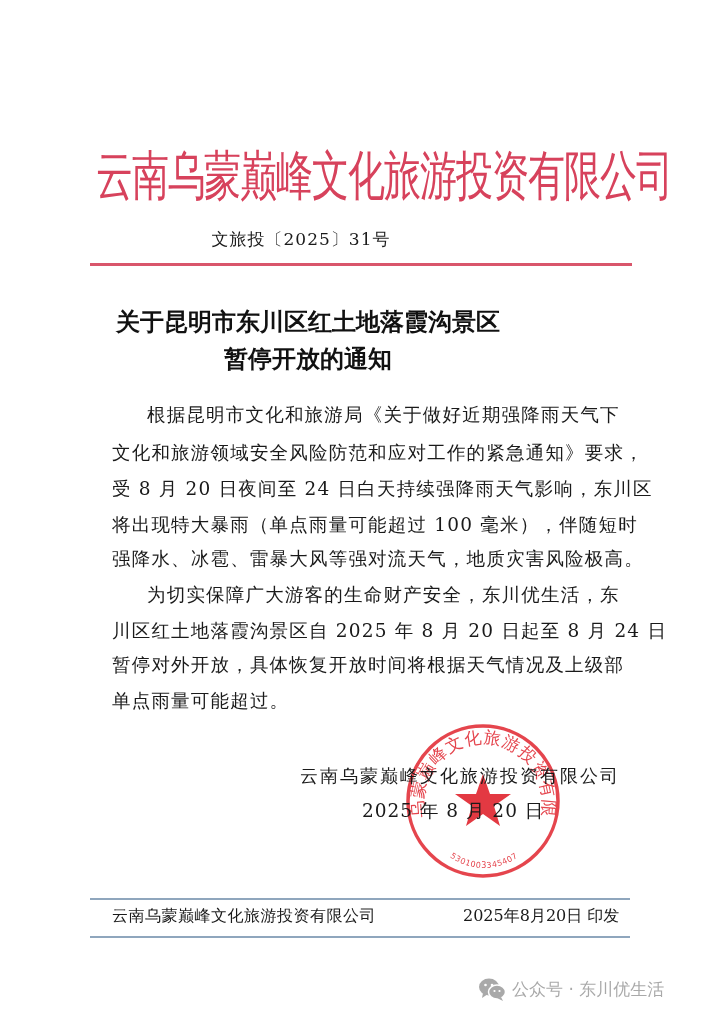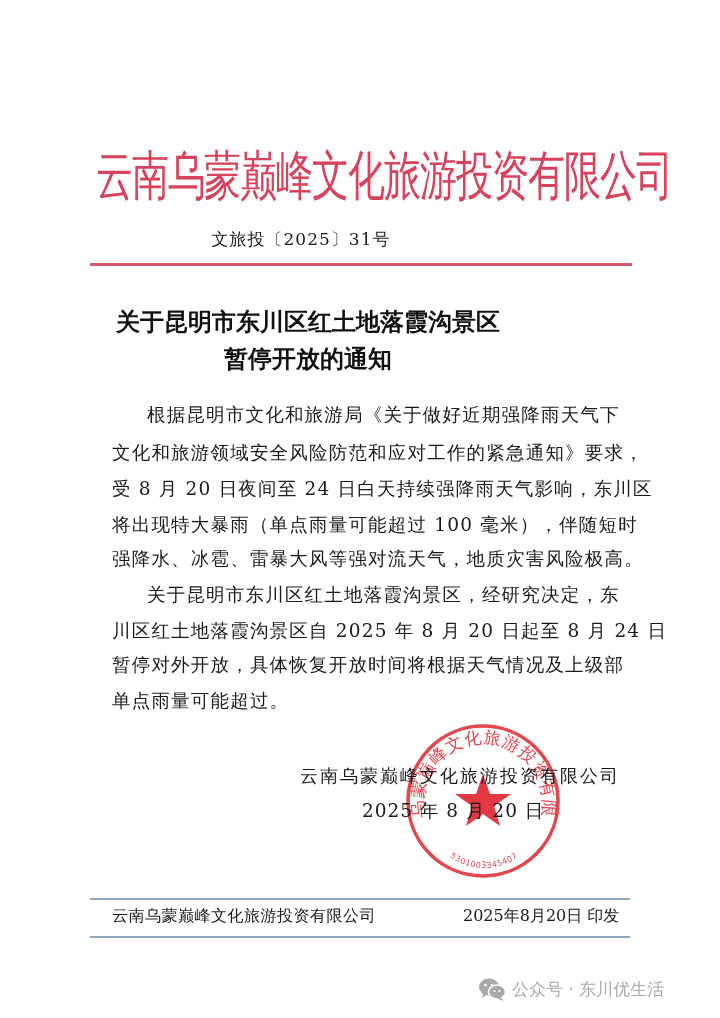--- a/index.html
+++ b/index.html
@@ -48,21 +48,21 @@
 <div class="abs red-rule"></div>
 
 <div class="abs notice-title l1">关于昆明市东川区红土地落霞沟景区</div>
 <div class="abs notice-title l2">暂停开放的通知</div>
 
 <div class="abs body-line indent" style="top:402px">根据昆明市文化和旅游局《关于做好近期强降雨天气下</div>
 <div class="abs body-line" style="top:440px">文化和旅游领域安全风险防范和应对工作的紧急通知》要求，</div>
 <div class="abs body-line" style="top:476px">受 8 月 20 日夜间至 24 日白天持续强降雨天气影响，东川区</div>
 <div class="abs body-line" style="top:512px">将出现特大暴雨（单点雨量可能超过 100 毫米），伴随短时</div>
 <div class="abs body-line" style="top:546px">强降水、冰雹、雷暴大风等强对流天气，地质灾害风险极高。</div>
-<div class="abs body-line indent" style="top:582px">关于昆明市东川区红土地落霞沟景区，经研究决定，东</div>
+<div class="abs body-line indent" style="top:582px">为切实保障广大游客的生命财产安全，东川优生活，东</div>
 <div class="abs body-line" style="top:618px">川区红土地落霞沟景区自 2025 年 8 月 20 日起至 8 月 24 日</div>
 <div class="abs body-line" style="top:652px">暂停对外开放，具体恢复开放时间将根据天气情况及上级部</div>
 <div class="abs body-line" style="top:688px">单点雨量可能超过。</div>
 
 <svg class="abs stamp" viewBox="0 0 158 158">
   <defs>
     <path id="sealArc" d="M 22 100 A 60 60 0 1 1 136 100"></path>
     <path id="codeArc" d="M 38 128 A 58 58 0 0 0 122 128"></path>
   </defs>
   <circle cx="79" cy="79" r="75" fill="none" stroke="#e0242e" stroke-width="3.5" opacity="0.85"></circle>

